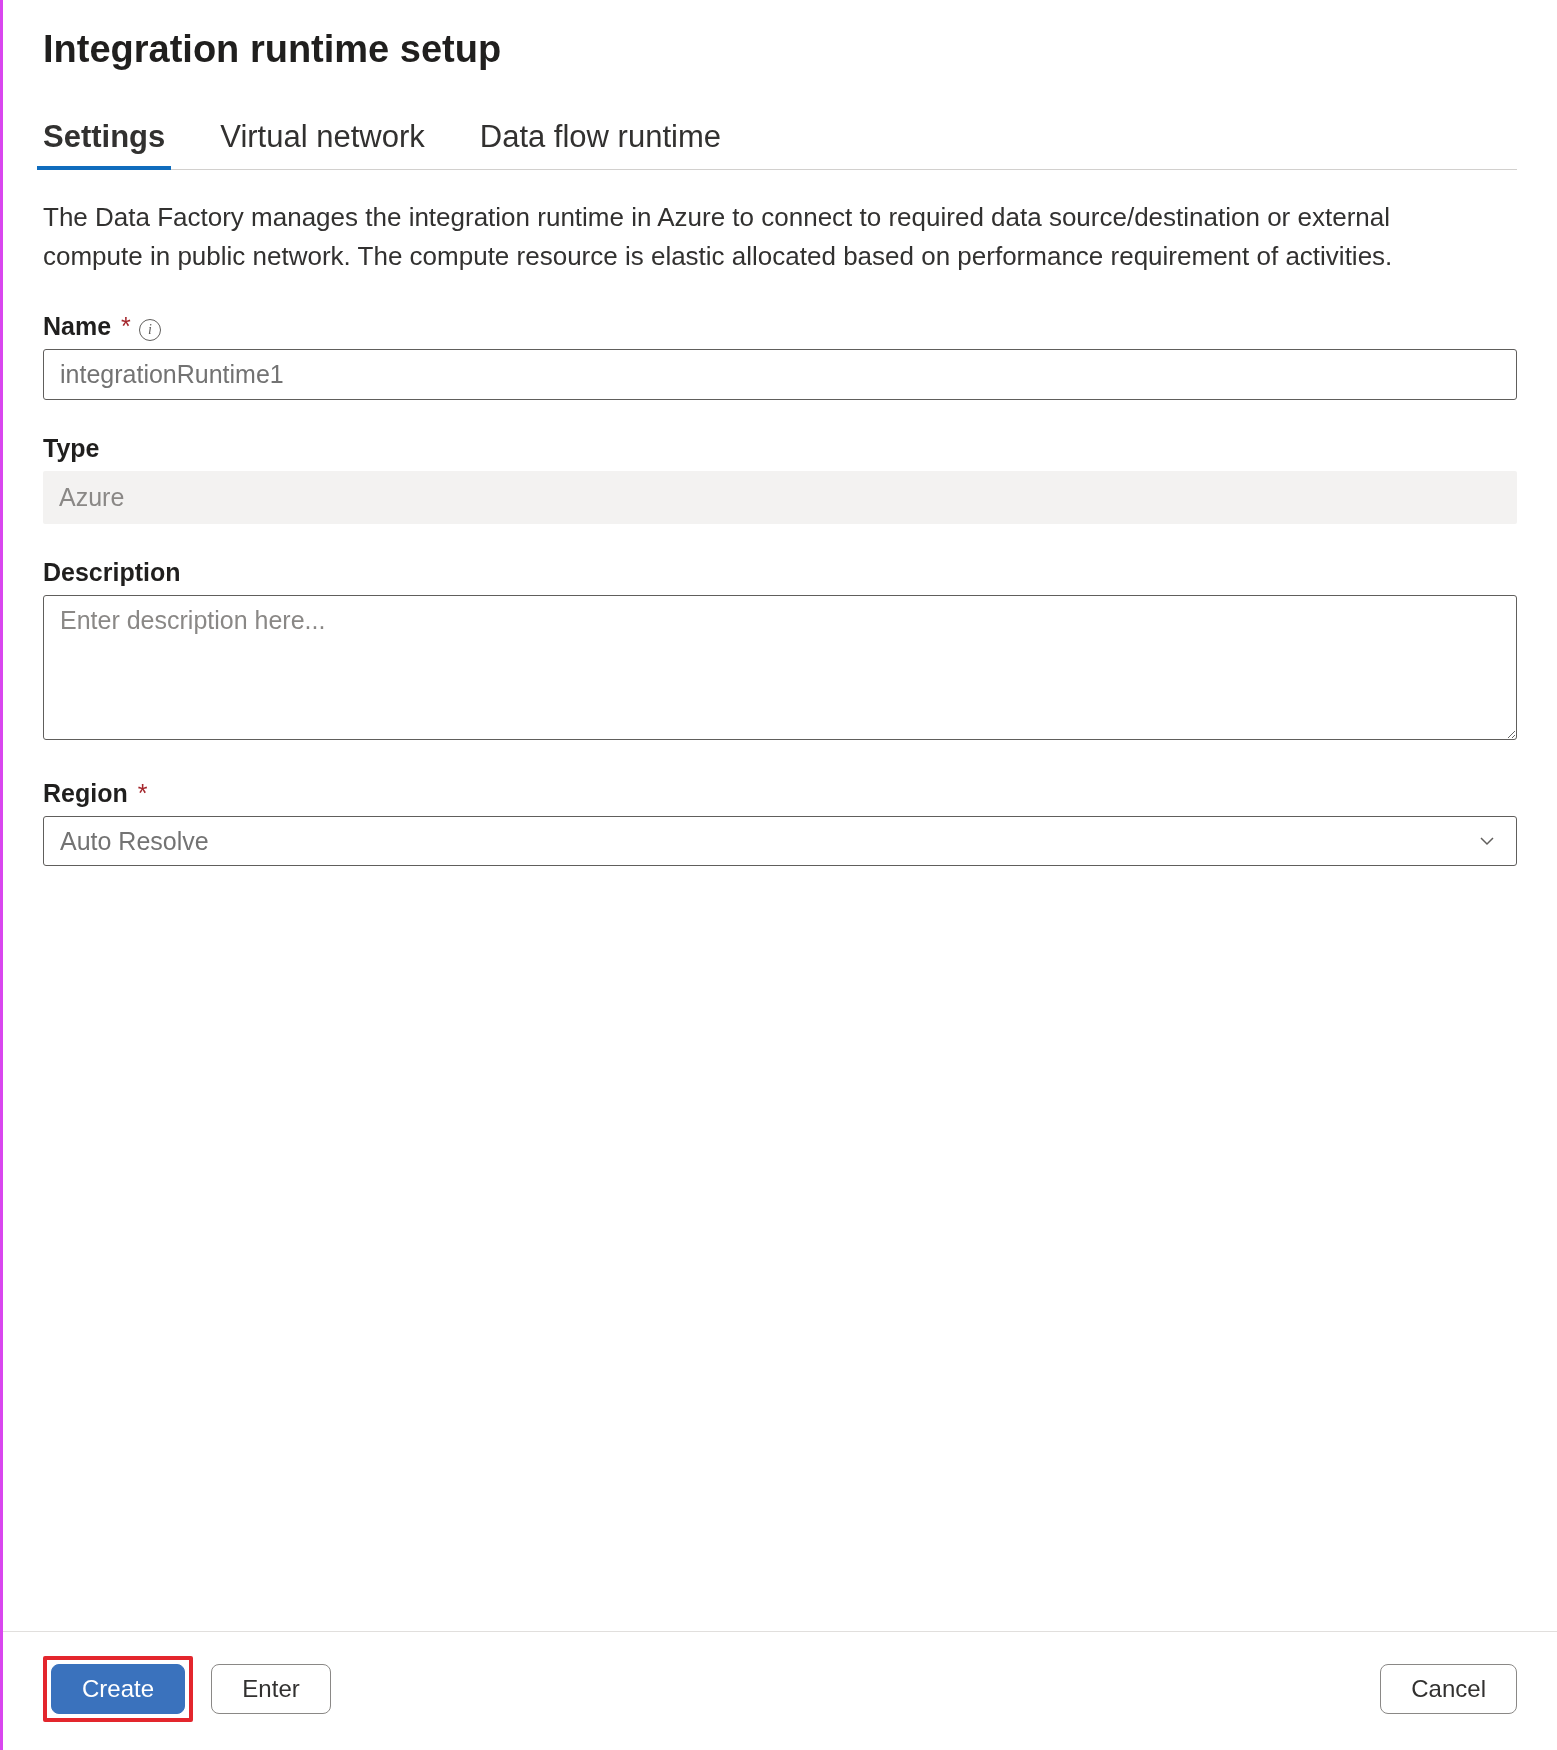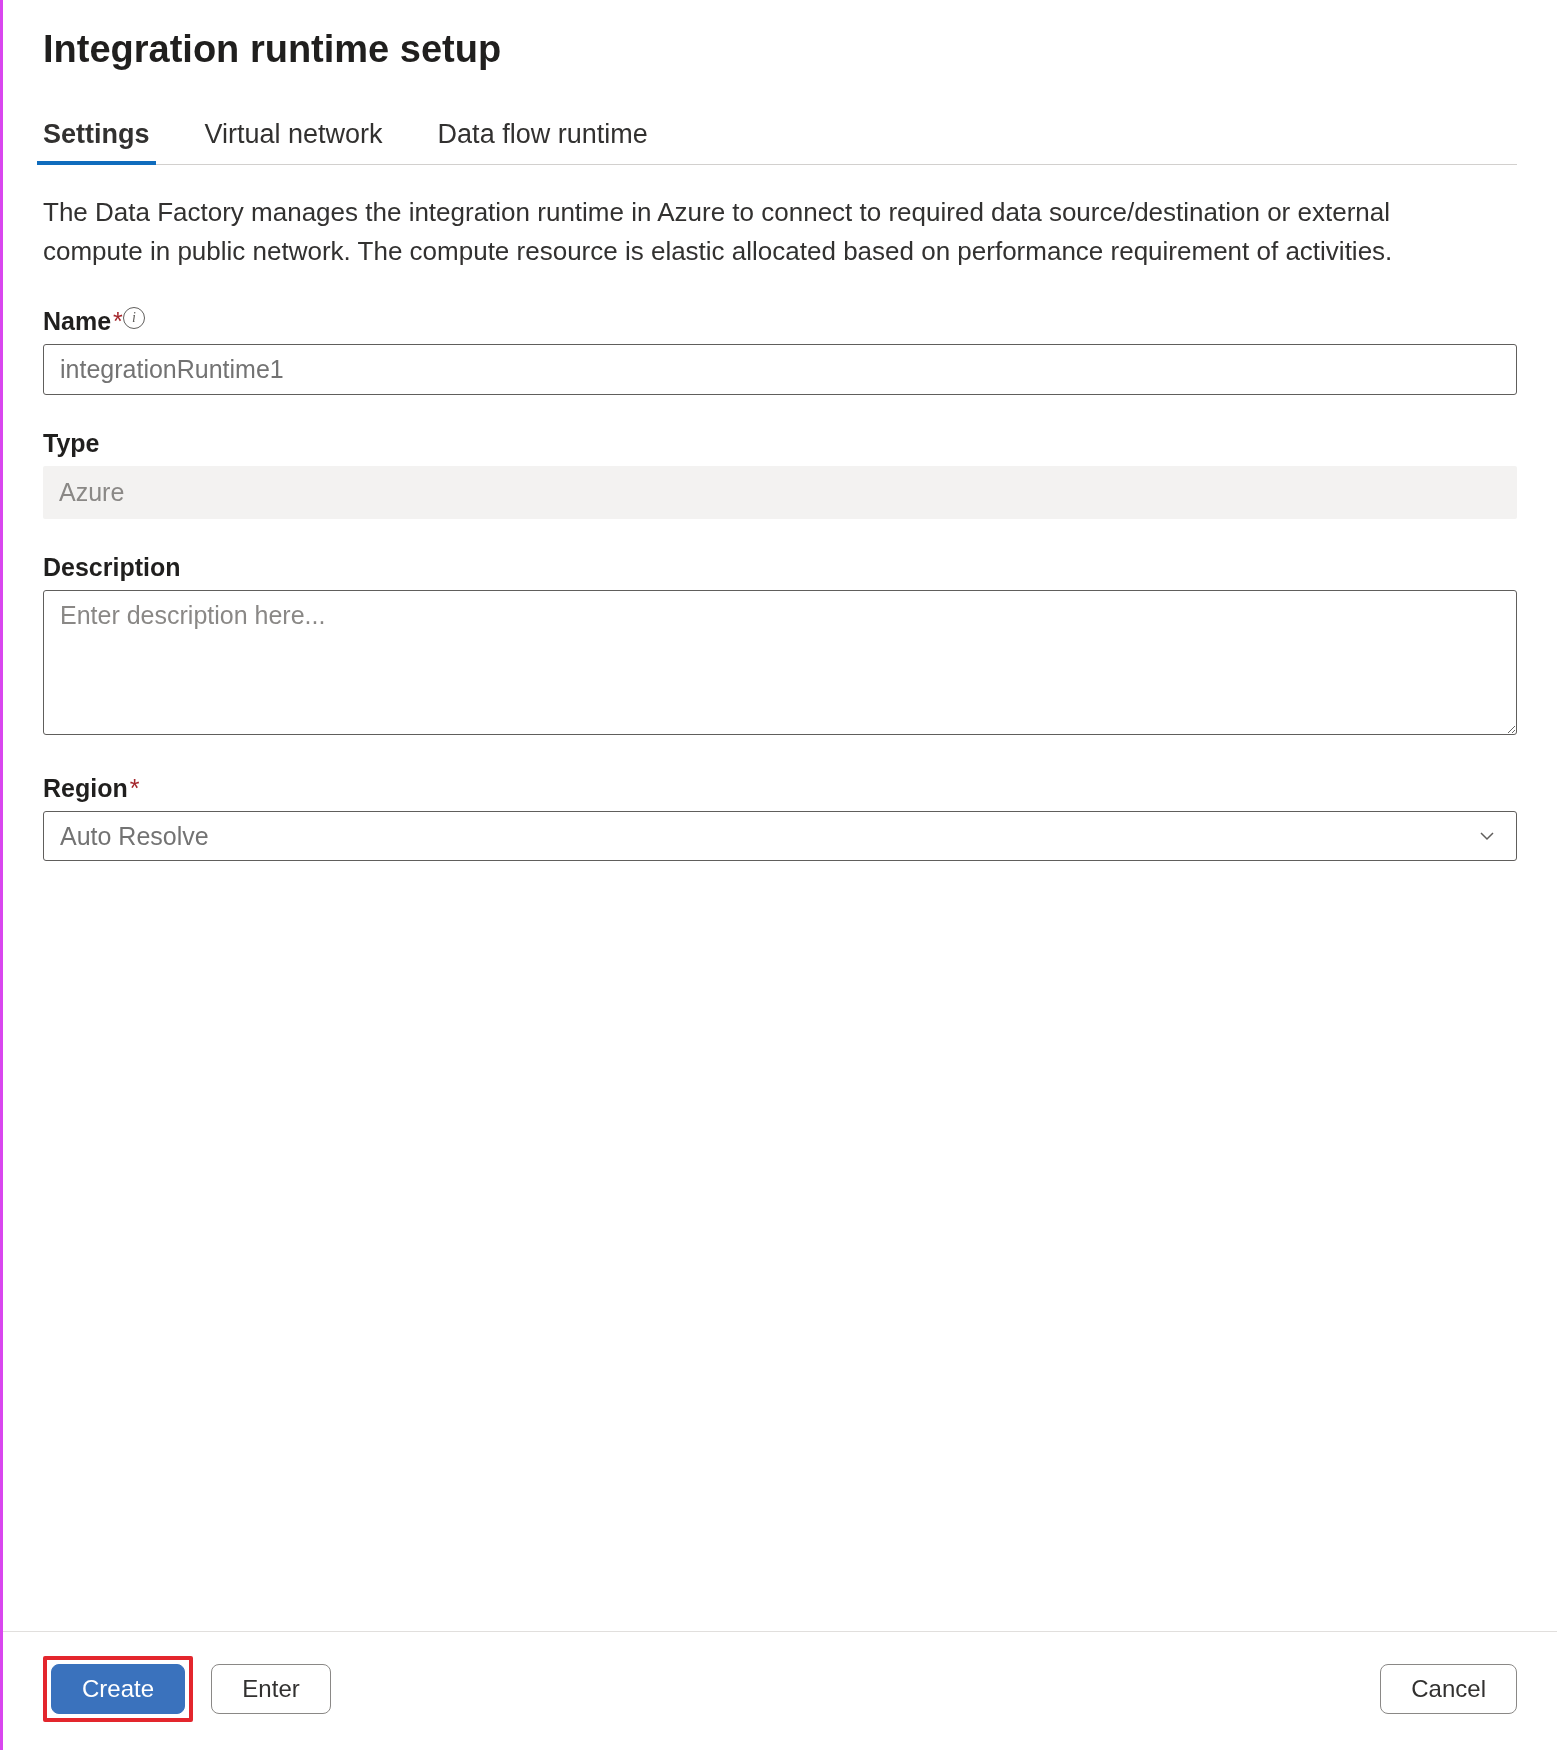--- a/index.html
+++ b/index.html
@@ -31,21 +31,21 @@
   }
   
   .tabs {
     display: flex;
     gap: 55px;
     border-bottom: 1px solid #d2d0ce;
     margin-bottom: 28px;
   }
   .tab {
     padding: 8px 0 14px 0;
-    font-size: 27px;
+    font-size: 31px;
     color: #323130;
     cursor: pointer;
     position: relative;
   }
   .tab.active {
     font-weight: 600;
   }
   .tab.active::after {
     content: "";
     position: absolute;
@@ -61,21 +61,22 @@
     color: #323130;
     margin-bottom: 36px;
     max-width: 1400px;
   }
   
   .field {
     margin-bottom: 34px;
   }
   .field-label {
     display: flex;
-    align-items: flex-start;
+    align-items: flex-end;
+    gap: 8px;
     font-size: 25px;
     font-weight: 600;
     color: #201f1e;
     margin-bottom: 8px;
   }
   .req {
     color: #a4262c;
     font-weight: 400;
     margin-left: 2px;
   }

